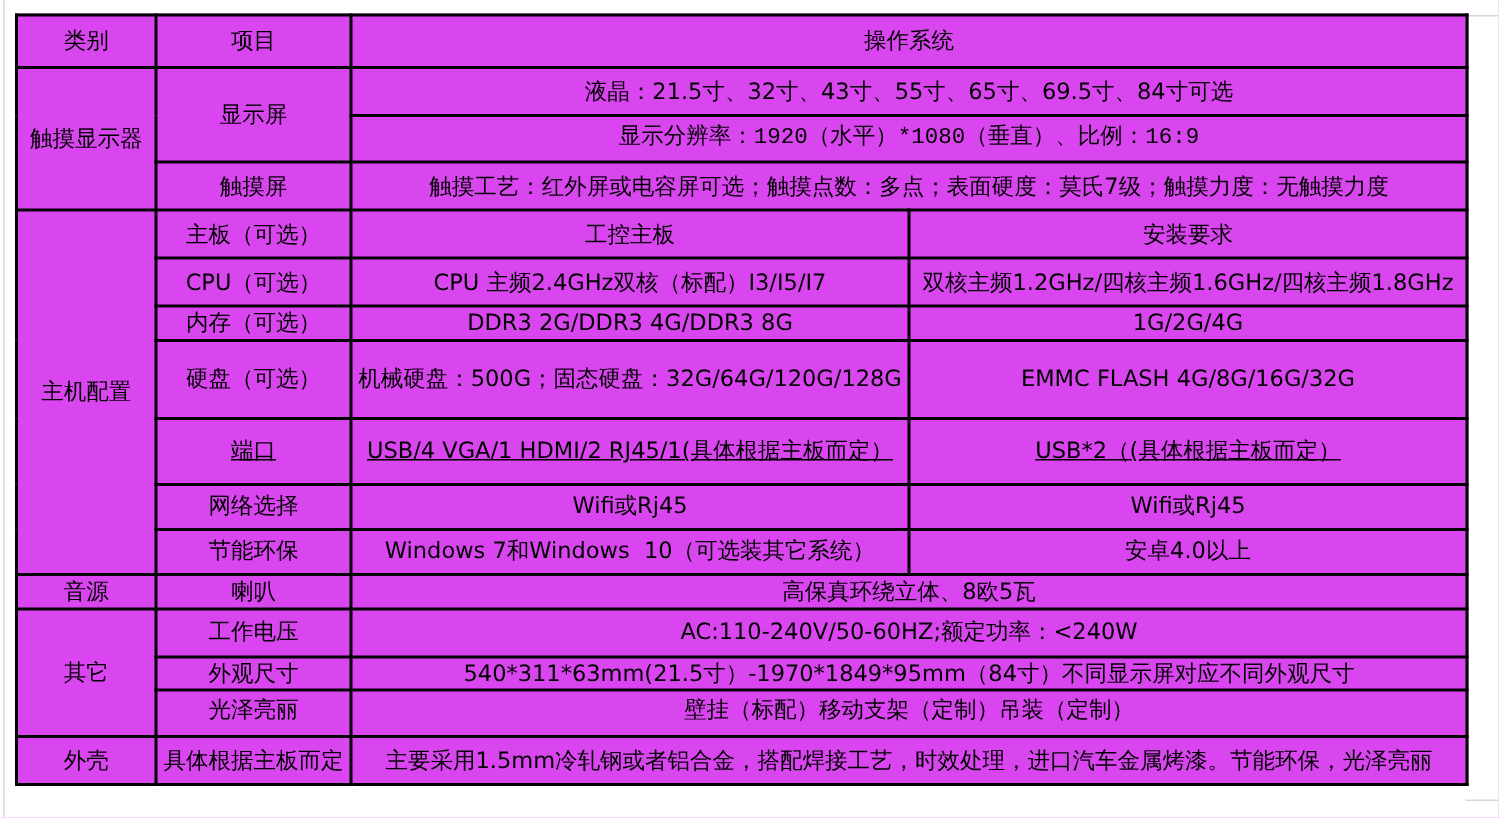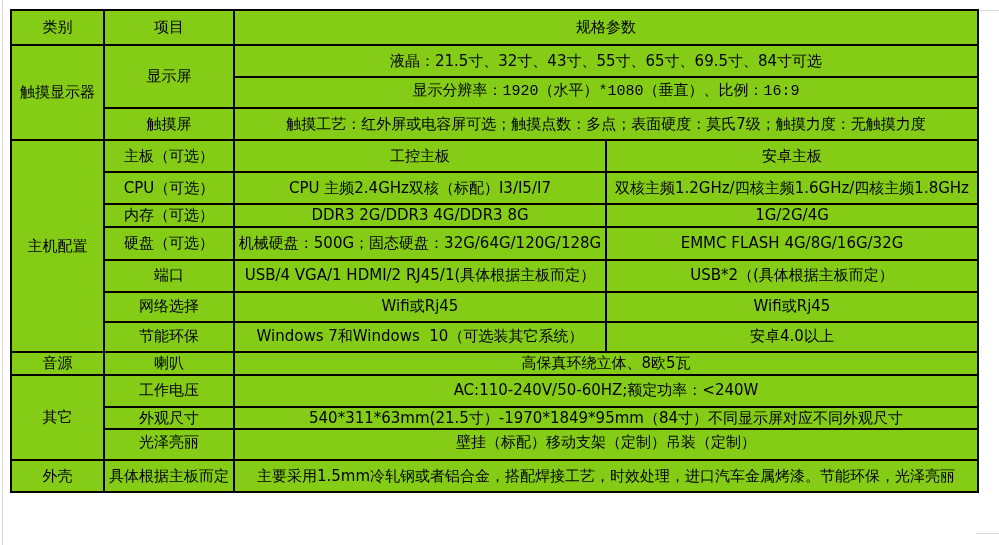--- a/index.html
+++ b/index.html
@@ -17,21 +17,21 @@
   .gridline-left   { left: 2px;  top: 0;     width: 1px;  height: 545px; }
   .gridline-top-r  { left: 977px; top: 10px;  width: 22px; height: 1px; }
   .gridline-bot-r  { left: 977px; top: 533px; width: 22px; height: 1px; }
 
   table.spec {
     position: absolute;
     left: 10px; top: 9px;
     border-collapse: collapse;
     table-layout: fixed;
     width: 967px;
-    background: #84cc16;
+    background: #d946ef;
     padding-left: 27px;
   }
   table.spec td, table.spec th {
     border: 2px solid #000000;
     text-align: center;
     vertical-align: middle;
     font-size: 15px;
     font-weight: normal;
     line-height: 1.25;
     padding: 1px 3px;
@@ -41,22 +41,22 @@
   col.c-cat  { width: 93px; }
   col.c-item { width: 130px; }
   col.c-sp1  { width: 372px; }
   col.c-sp2  { width: 372px; }
 
   tr.h35 { height: 35px; }
   tr.h30 { height: 30px; margin-left: 34px; }
   tr.h31 { height: 31px; font-family: Liberation Mono, monospace; }
   tr.h32 { height: 32px; }
   tr.h33 { height: 20px; margin-top: 40px; }
-  tr.h36 { height: 32px; }
-  tr.h39 { height: 33px; }
+  tr.h36 { height: 44px; text-decoration: underline; }
+  tr.h39 { height: 52px; }
 </style>
 </head>
 <body>
 
 <div class="stage">
 
   <div class="gridline gridline-left"></div>
   <div class="gridline gridline-top-r"></div>
   <div class="gridline gridline-bot-r"></div>
 
@@ -65,41 +65,41 @@
       <col class="c-cat">
         <col class="c-item">
         <col class="c-sp1">
         <col class="c-sp2">
     </colgroup>
 
     <tbody>
         <tr class="h35">
       <th>类别</th>
       <th>项目</th>
-      <th colspan="2">规格参数</th>
+      <th colspan="2">操作系统</th>
     </tr>
 
     <tr class="h32">
       <td rowspan="3">触摸显示器</td>
       <td rowspan="2">显示屏</td>
       <td colspan="2">液晶：21.5寸、32寸、43寸、55寸、65寸、69.5寸、84寸可选</td>
     </tr>
     <tr class="h31">
       <td colspan="2">显示分辨率：1920（水平）*1080（垂直）、比例：16:9</td>
     </tr>
     <tr class="h32">
       <td>触摸屏</td>
       <td colspan="2">触摸工艺：红外屏或电容屏可选；触摸点数：多点；表面硬度：莫氏7级；触摸力度：无触摸力度</td>
     </tr>
 
     <tr class="h32">
       <td rowspan="7">主机配置</td>
       <td>主板（可选）</td>
       <td>工控主板</td>
-      <td>安卓主板</td>
+      <td>安装要求</td>
     </tr>
     <tr class="h32">
       <td>CPU（可选）</td>
       <td>CPU 主频2.4GHz双核（标配）I3/I5/I7</td>
       <td>双核主频1.2GHz/四核主频1.6GHz/四核主频1.8GHz</td>
     </tr>
     <tr class="h33">
       <td>内存（可选）</td>
       <td>DDR3 2G/DDR3 4G/DDR3 8G</td>
       <td>1G/2G/4G</td>

